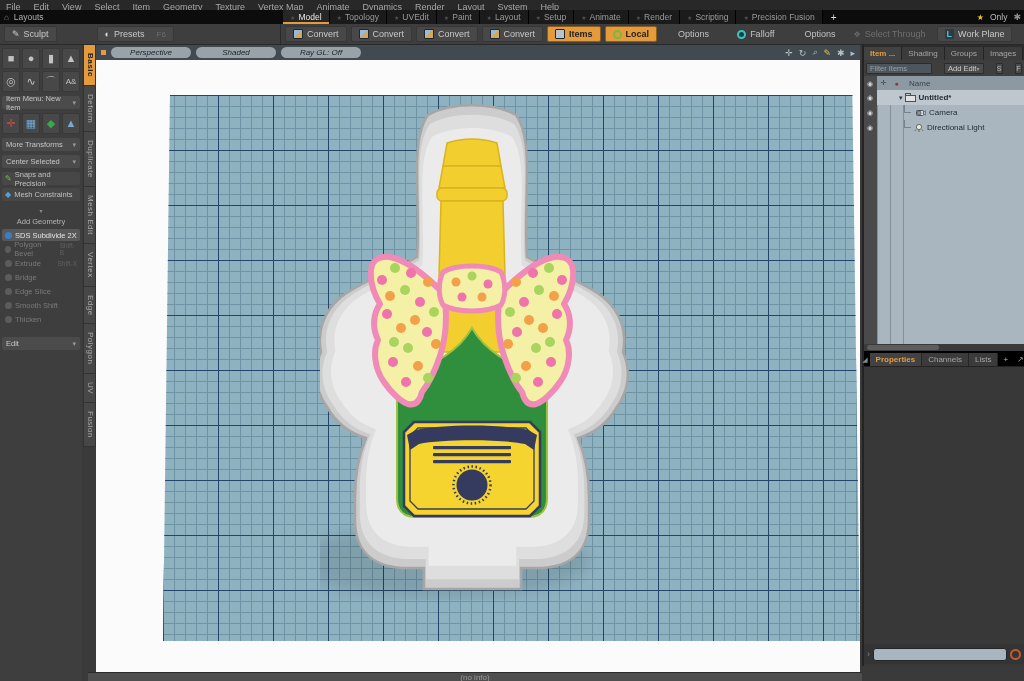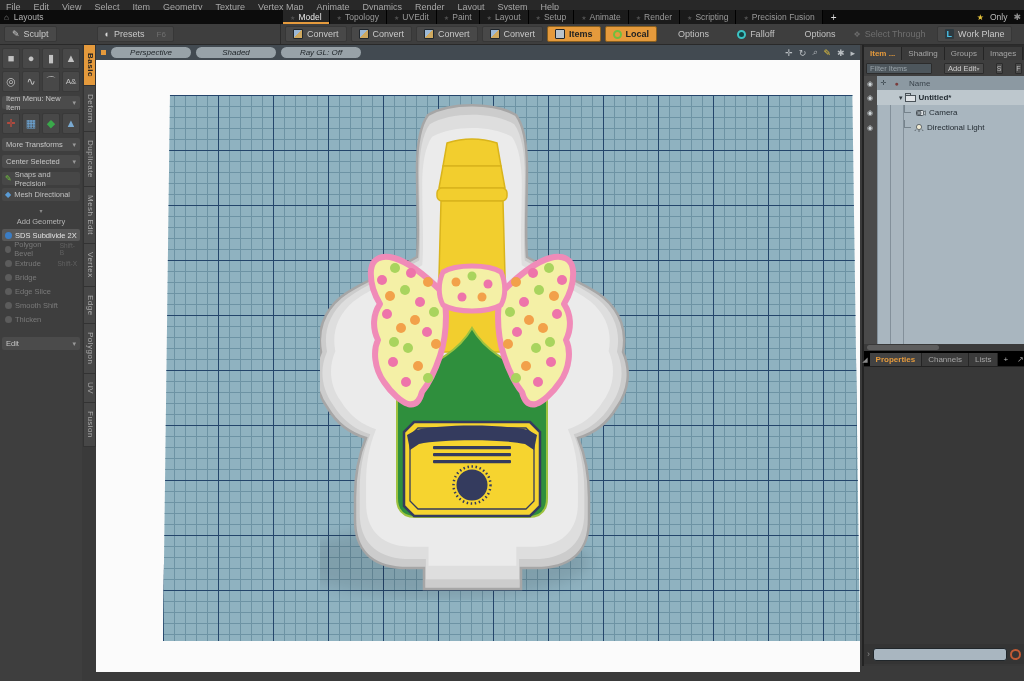--- a/index.html
+++ b/index.html
@@ -303,21 +303,21 @@
     <div class="drop">
       <span>Center Selected</span>
         <span class="car">▾</span>
     </div>
     <div class="sbtn">
       <span style="color:#6fbf3e;font-size:8px;">✎</span>
       <span>Snaps and Precision</span>
     </div>
     <div class="sbtn">
       <span style="color:#5a9bd4;font-size:8px;">◆</span>
-      <span>Mesh Directional</span>
+      <span>Mesh Constraints</span>
     </div>
     <div class="sech">
       <span style="font-size:6px;color:#8c8c8c;">▾</span>
       <span>Add Geometry</span>
     </div>
     <div class="tool on">
       <span class="dotB"></span>
       <span>SDS Subdivide 2X</span>
     </div>
     <div class="tool">
@@ -524,14 +524,17 @@
       </div>
     </div>
     <div class="rp-body"></div>
     <div class="rp-cmd">
       <span class="cmdarrow">›</span>
       <input class="cmdinput" style="">
       <div class="runbtn"></div>
     </div>
   </div>
 
+  <div class="statusbar">
+    <span>(no info)</span>
+  </div>
 
 </div>
 
 </body></html>

